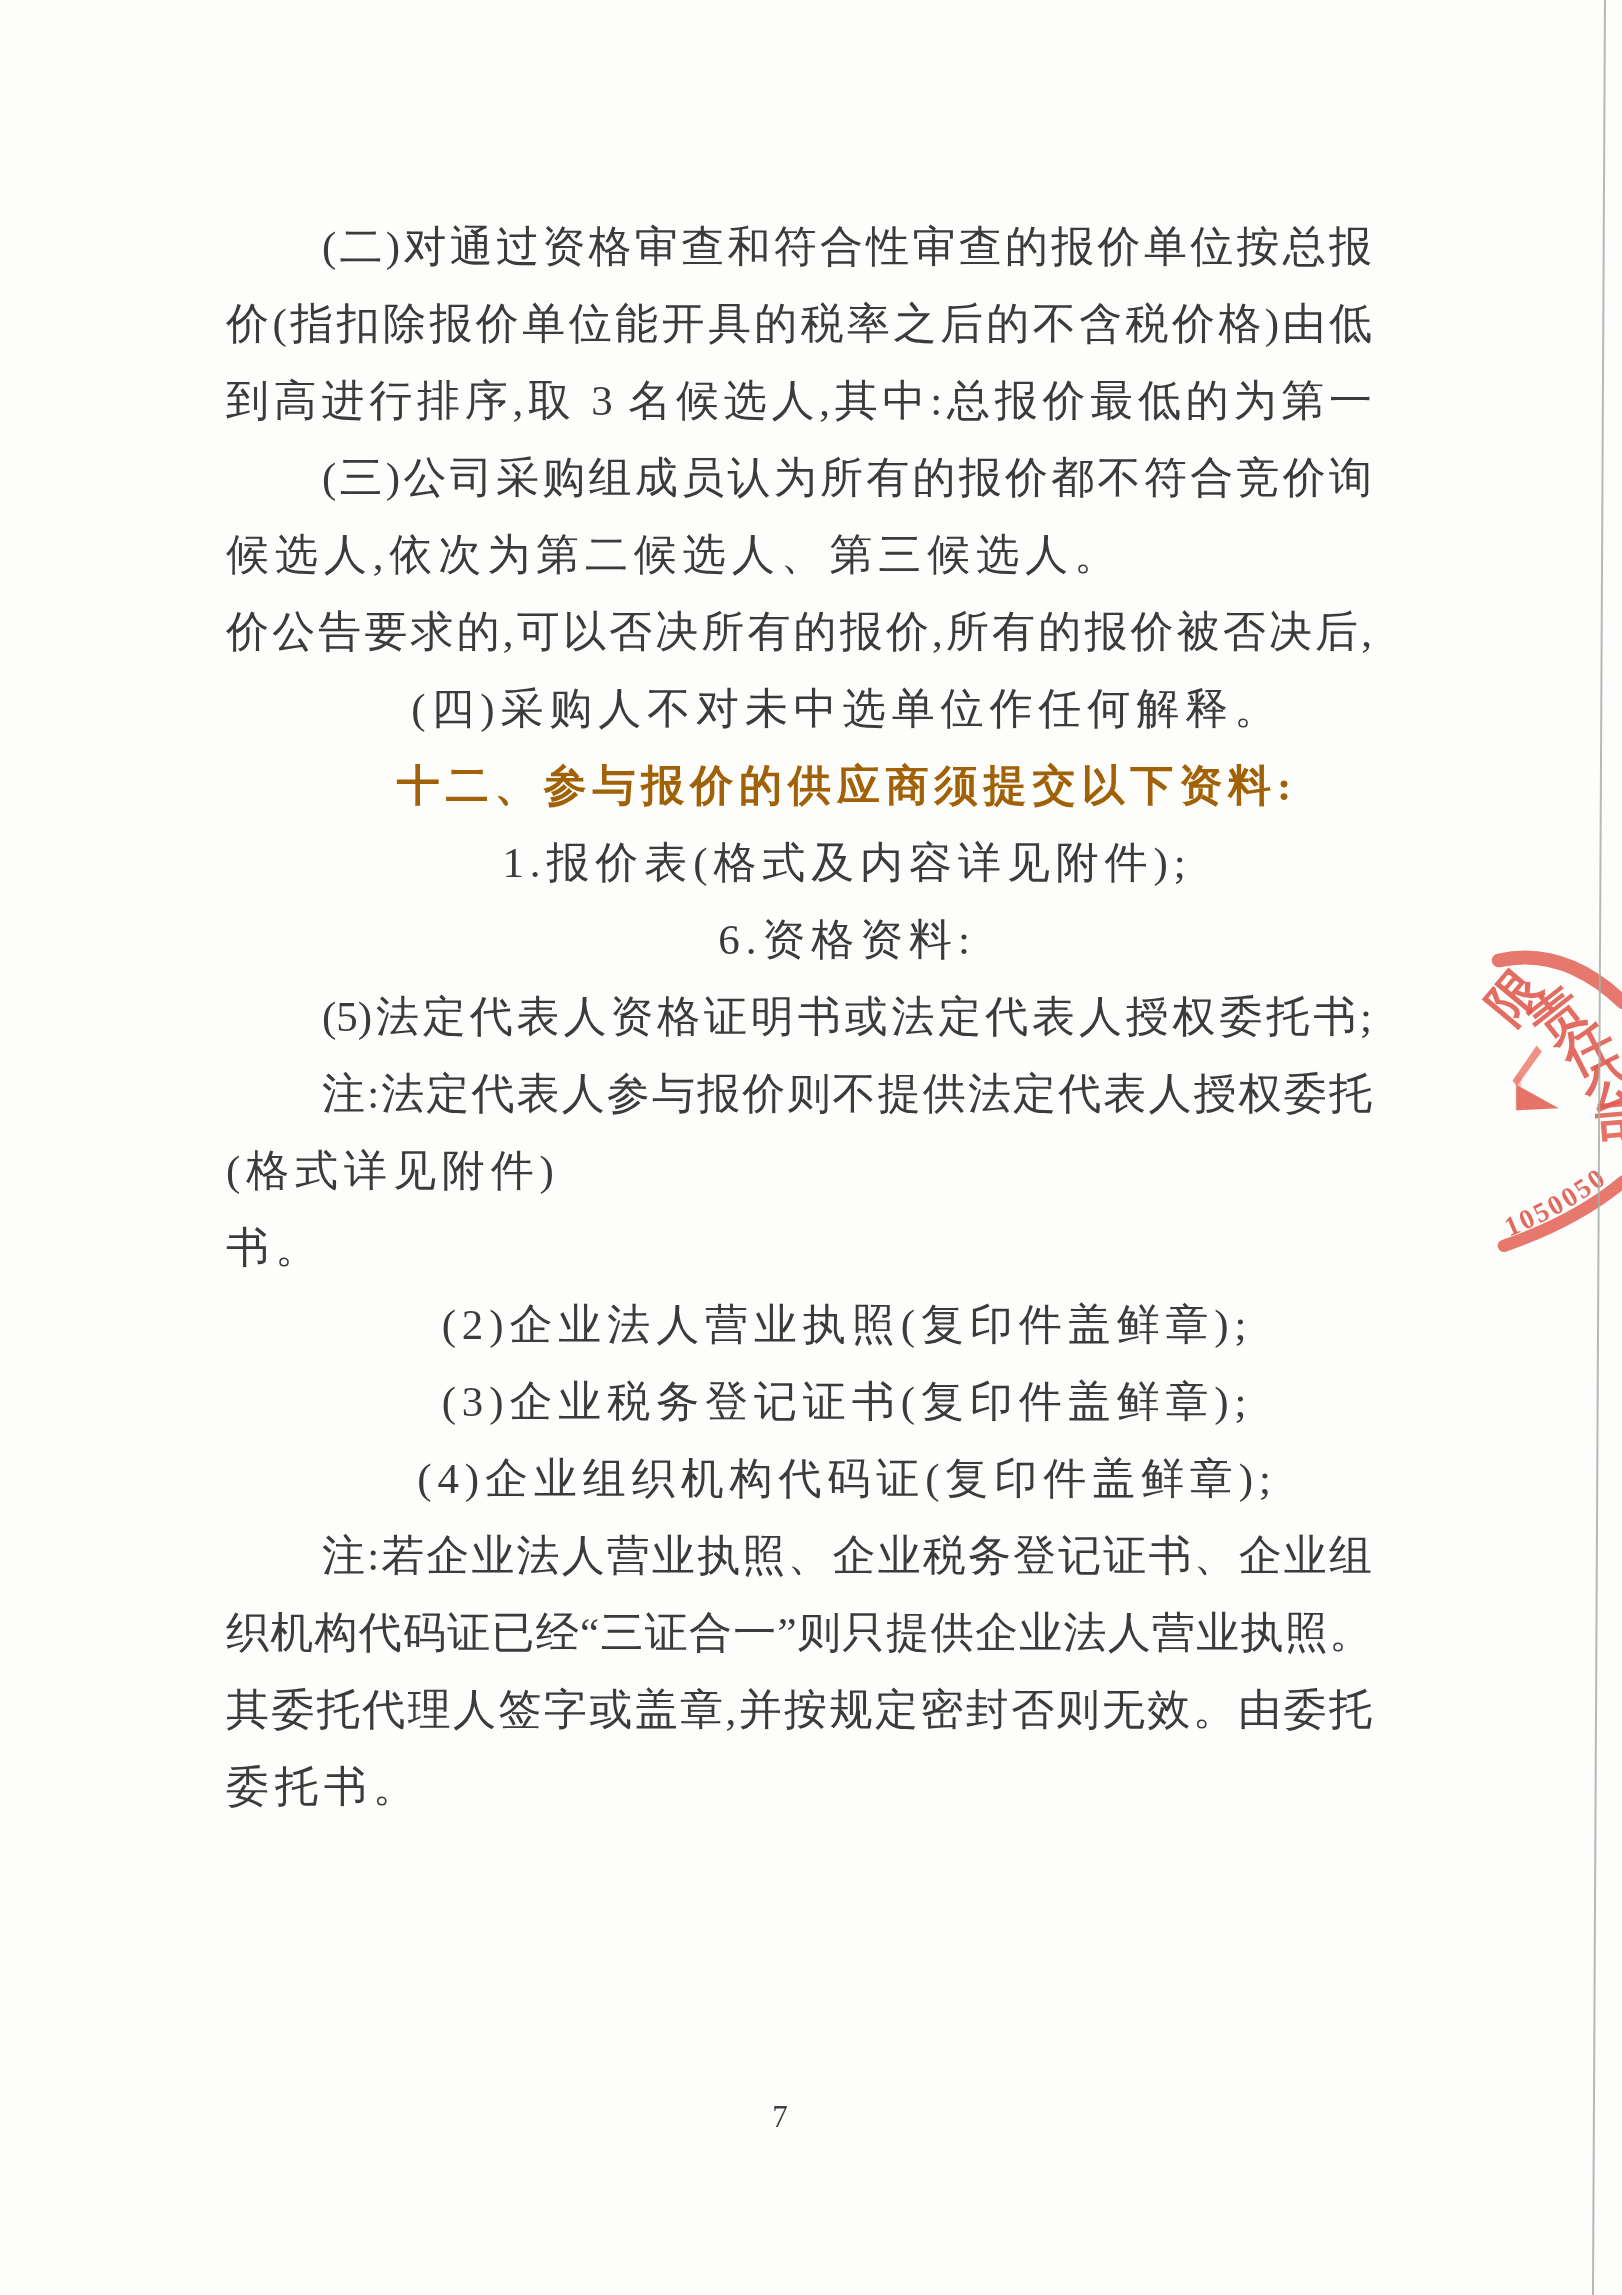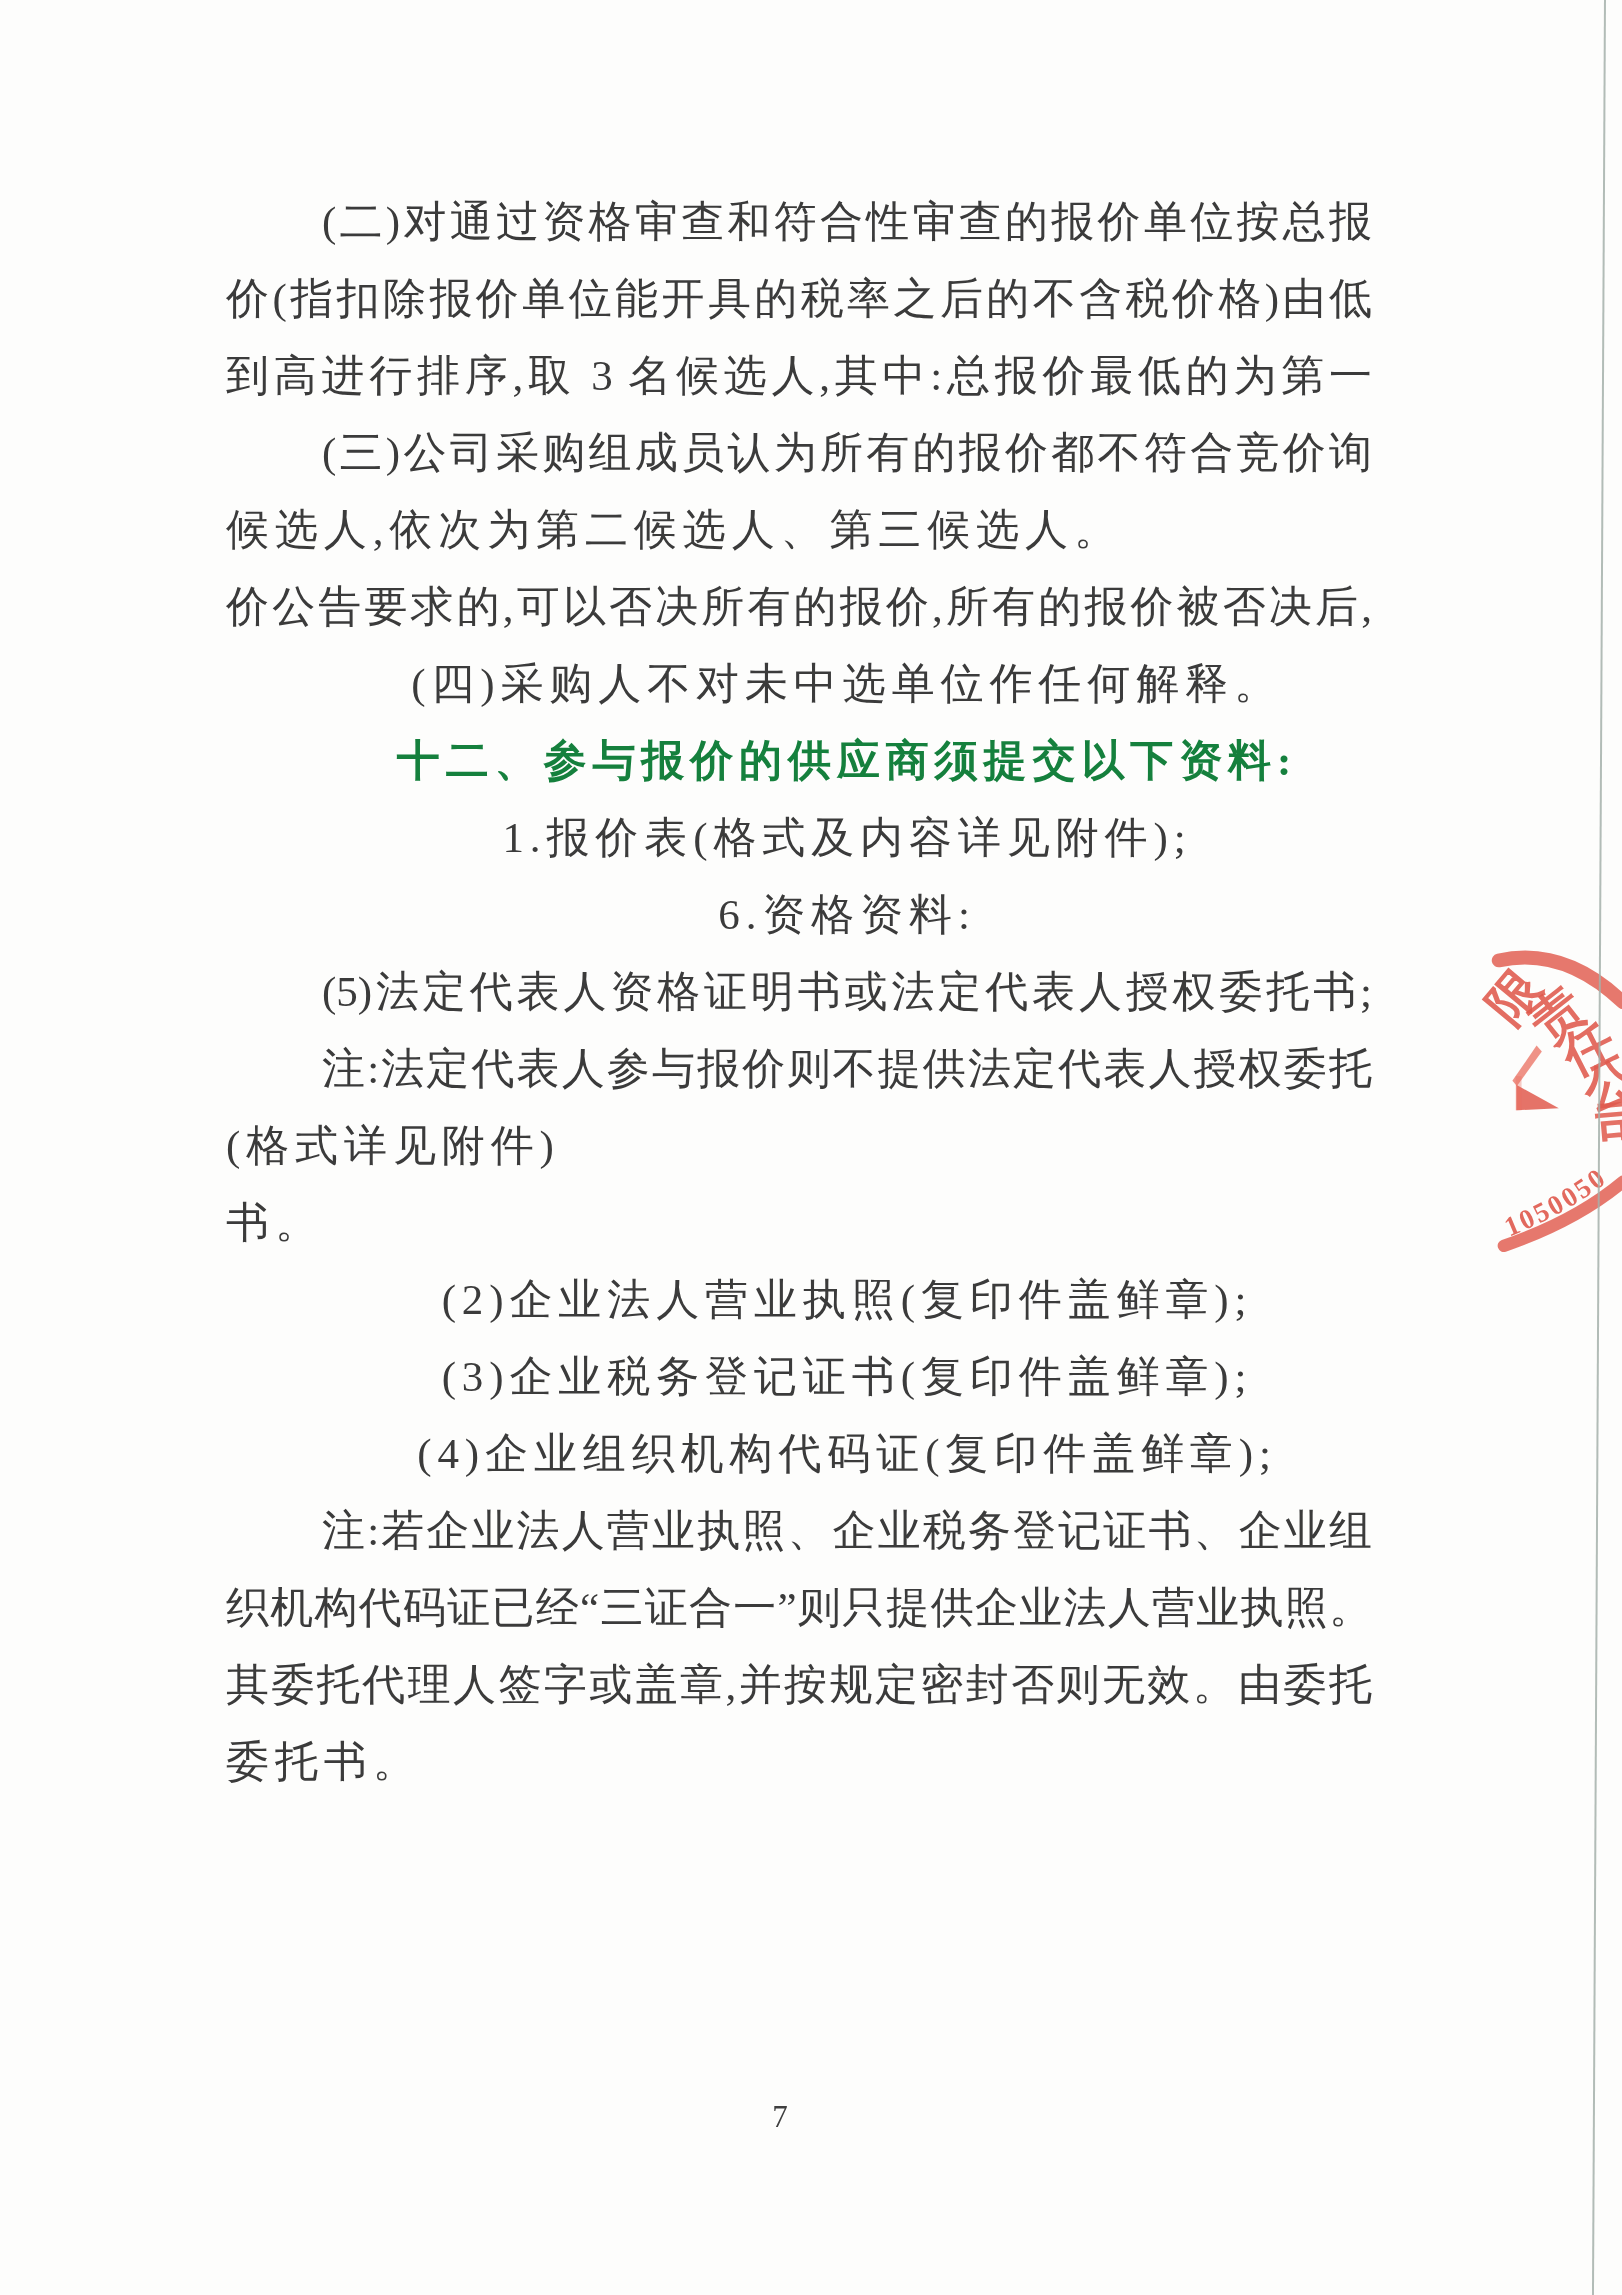--- a/index.html
+++ b/index.html
@@ -3,35 +3,35 @@
 <meta charset="utf-8">
 <style>
   html,body{margin:0;padding:0;}
   body{
     width:1623px;height:2295px;position:relative;overflow:hidden;
     background:#ffffff;
     font-family:"Liberation Serif","DejaVu Serif",serif;
   }
   .paper{position:absolute;inset:0;background:#fdfdfc;}
   .textblock{
-    position:absolute;left:226px;top:183px;width:1146px;
+    position:absolute;left:226px;top:208px;width:1146px;
     color:#3b3b3b;
   }
   .line{
     height:77px;font-size:43px;line-height:77px;
     white-space:normal;
   }
   .line.j{
     text-align:justify;
     text-align-last:justify;
     text-justify:inter-ideograph;
   }
   .line:not(.j){letter-spacing:5.9px;}
   .line.ind{text-indent:96px;text-align:center;}
-  .line.b{font-weight:bold;color:#15803d;}
+  .line.b{font-weight:bold;color:#a16207;}
   .pagenum{
     position:absolute;left:754px;top:2091px;width:52px;height:52px;
     text-align:center;font-size:31px;line-height:52px;color:#3f3f3f;
   }
   .seal-svg{position:absolute;left:1479px;top:883px;}
   .seal-svg text{
     font-family:"Liberation Serif","DejaVu Serif",serif;
     font-weight:bold;
   }
   .scanline{

